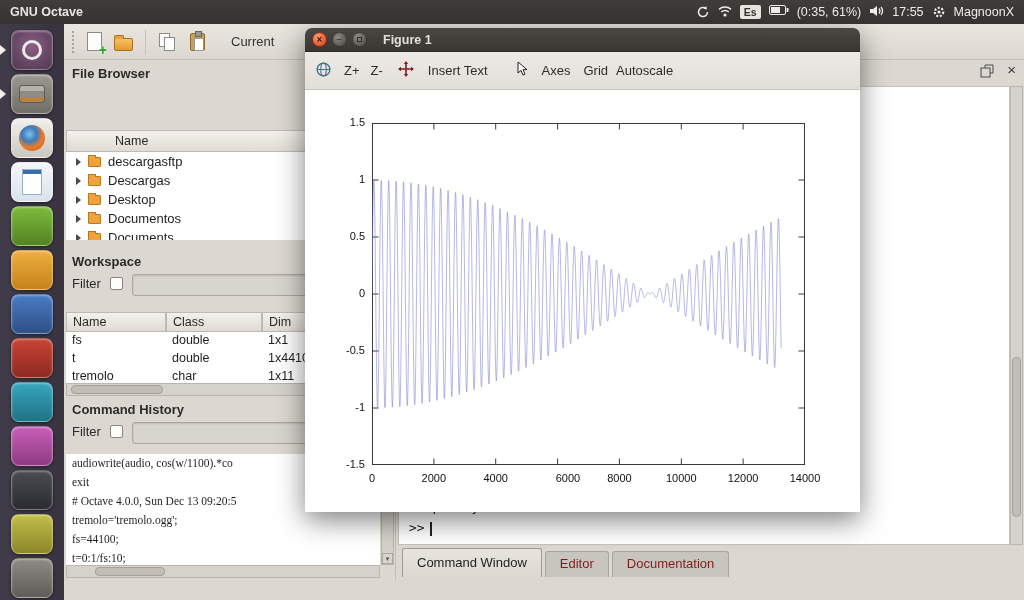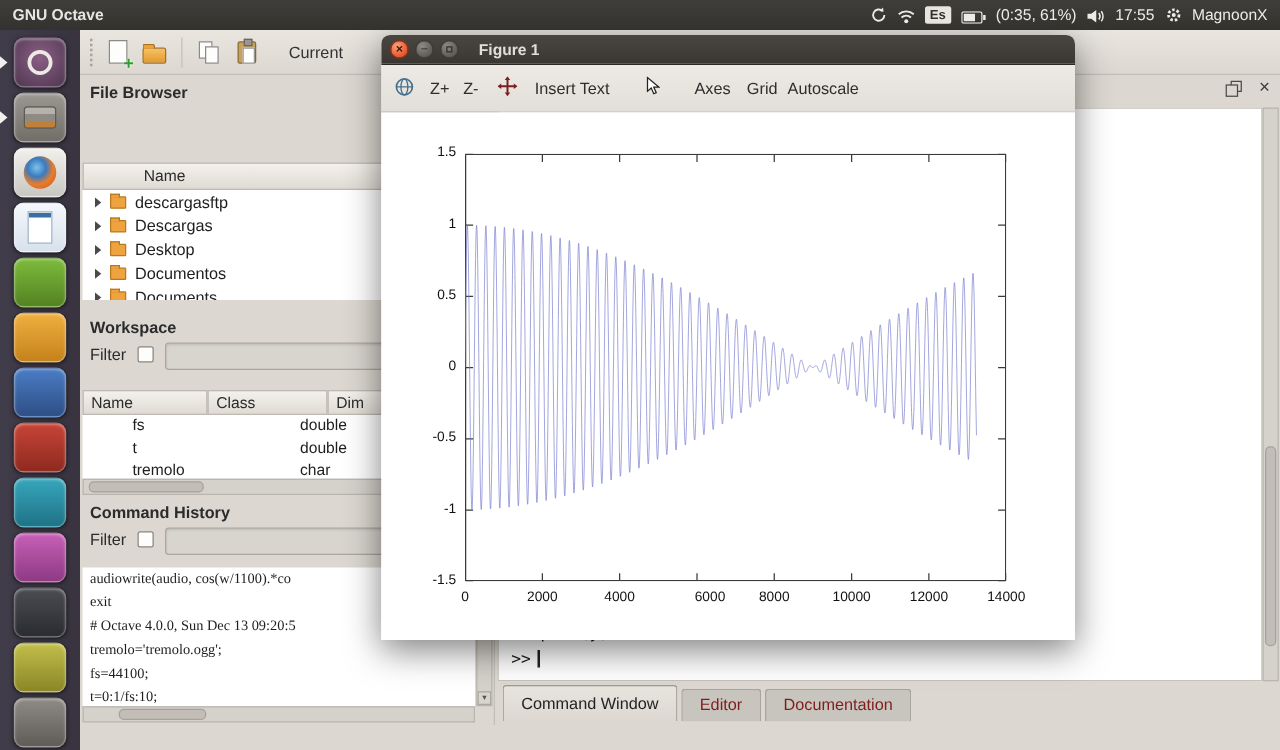--- a/index.html
+++ b/index.html
@@ -4,21 +4,21 @@
 <style>
   * { margin:0; padding:0; box-sizing:border-box; }
   html,body { width:1024px; height:600px; overflow:hidden; }
   body { position:relative; font-family:"Liberation Sans", sans-serif; background:#DCD8D1; }
 
   
   #topbar { position:absolute; left:0; top:0; width:1024px; height:24px; z-index:90;
     background:linear-gradient(#403E3A,#34322E); display:flex; align-items:center;
     justify-content:space-between; padding:0 10px; color:#EDEBE8; }
   #tb-title { font-size:12.5px; font-weight:bold; color:#E8E6E3; }
-  #tray { display:flex; align-items:flex-end; gap:8px; font-size:12.5px; }
+  #tray { display:flex; align-items:flex-start; gap:8px; font-size:12.5px; }
   .tray-item { display:flex; align-items:center; }
   .kbd-box { background:#E8E5E0; color:#33312E; font-size:10.5px; font-weight:bold;
     padding:1px 4px; border-radius:2px; line-height:12px; }
 
   
   #launcher { position:absolute; left:0; top:24px; width:64px; height:576px; z-index:90;
     background:linear-gradient(90deg,#413C4A,#38333F); padding-top:2px; }
   .ltile { position:relative; width:42px; height:40px; margin:4px auto 0 auto; border-radius:8px;
     border:1px solid rgba(255,255,255,.28);
     box-shadow: inset 0 1px 2px rgba(255,255,255,.35), 0 1px 3px rgba(0,0,0,.5); }
@@ -85,21 +85,21 @@
   #fb-list { position:absolute; left:2px; top:92px; width:316px; height:88px; background:#fff; overflow:hidden; }
   .fb-row { height:19px; display:flex; align-items:center; gap:7px; padding-left:10px; font-size:13px; color:#1E1E1E; }
   .tri { width:0; height:0; border-left:5px solid #4A4A4A; border-top:4px solid transparent; border-bottom:4px solid transparent; }
   .folder { position:relative; width:13px; height:10px; background:#EFA33E; border:1px solid #B97A1F; border-radius:1px; }
   .folder::before { content:""; position:absolute; top:-3px; left:-1px; width:6px; height:2px;
     background:#EFA33E; border:1px solid #B97A1F; border-bottom:none; }
   #ws-header { position:absolute; left:2px; top:252px; width:316px; height:20px; display:flex; }
   #ws-header .hc { border-right:1px solid #BEBAB3; padding:2px 0 0 6px; overflow:hidden; white-space:nowrap; }
   #ws-body { position:absolute; left:2px; top:272px; width:316px; height:51px; background:#fff; overflow:hidden; }
   .ws-row { height:18px; display:flex; font-size:12.5px; color:#1E1E1E; }
-  .ws-row span { padding:1px 0 0 6px; overflow:hidden; white-space:nowrap;margin-left:34px; }
+  .ws-row span { padding:1px 0 0 6px; overflow:hidden; white-space:nowrap; }
   .wc1 { width:100px; } .wc2 { width:96px; } .wc3 { flex:1; }
   .hscroll { position:absolute; height:13px; background:#D5D1CB; border:1px solid #B9B5AF; }
   .hscroll .handle { position:absolute; top:1px; height:9px; background:#C2BEB7; border:1px solid #A5A19B; border-radius:4px; }
   #ch-list { position:absolute; left:2px; top:394px; width:314px; height:111px; background:#fff; overflow:hidden; }
   .ch-row { height:19px; line-height:19px; padding-left:6px; font-family:Liberation Serif, serif;
     font-size:11.5px; color:#1E1E1E; white-space:nowrap; overflow:hidden; }
   .vscroll { position:absolute; background:#D5D1CB; border:1px solid #B9B5AF; }
   .vscroll .vhandle { position:absolute; left:1px; width:9px; background:#C2BEB7; border:1px solid #A5A19B; border-radius:4px; }
   .sb-btn { position:absolute; left:0; width:11px; height:11px; background:#D8D4CE; border:1px solid #ABA79F;
     font-size:6px; color:#555; text-align:center; line-height:10px; }
@@ -361,21 +361,21 @@
           <path d="M8 2v12M2 8h12" stroke="#7A2020" stroke-width="1.6"></path>
           <path d="M8 0l2.2 3H5.8zM8 16l2.2-3H5.8zM0 8l3-2.2v4.4zM16 8l-3-2.2v4.4z" fill="#7A2020"></path>
         </svg>
     </span>
     <span class="ftbtn" style="margin-left:14px;">Insert Text</span>
     <span style="margin-left:28px;">
       <svg width="12" height="16" viewBox="0 0 12 16">
           <path d="M2 1v11l3-2.6 2 4.6 2-.9-2-4.5h4z" fill="#FFFFFF" stroke="#222" stroke-width="1"></path>
         </svg>
     </span>
-    <span class="ftbtn" style="margin-left:28px;">Axes</span>
+    <span class="ftbtn" style="margin-left:14px;">Axes</span>
     <span class="ftbtn" style="margin-left:13px;">Grid</span>
     <span class="ftbtn" style="margin-left:8px;text-align:center;">Autoscale</span>
   </div>
   <div id="fig-plot">
     <div id="axes-box">
       <svg id="plot-svg" width="433" height="342" viewBox="0 0 433 342">
         <rect x="0.5" y="0.5" width="432" height="341" fill="none" stroke="#3A3A3A" stroke-width="1"></rect>
         <path id="tickmarks" stroke="#3A3A3A" stroke-width="1" fill="none" d="M0.0 341.5V335.5M0.0 0.5V6.5M61.9 341.5V335.5M61.9 0.5V6.5M123.7 341.5V335.5M123.7 0.5V6.5M185.6 341.5V335.5M185.6 0.5V6.5M247.4 341.5V335.5M247.4 0.5V6.5M309.3 341.5V335.5M309.3 0.5V6.5M371.1 341.5V335.5M371.1 0.5V6.5M433.0 341.5V335.5M433.0 0.5V6.5M0.5 0.0H6.5M432.5 0.0H426.5M0.5 57.0H6.5M432.5 57.0H426.5M0.5 114.0H6.5M432.5 114.0H426.5M0.5 171.0H6.5M432.5 171.0H426.5M0.5 228.0H6.5M432.5 228.0H426.5M0.5 285.0H6.5M432.5 285.0H426.5M0.5 342.0H6.5M432.5 342.0H426.5"></path>
         <polyline id="waveform" fill="none" stroke-width="0.7" opacity="0.8" points="0.00,171.00 0.13,158.68 0.26,146.51 0.38,134.63 0.51,123.17 0.64,112.27 0.77,102.06 0.90,92.66 1.02,84.17 1.15,76.70 1.28,70.33 1.41,65.14 1.53,61.19 1.66,58.53 1.79,57.18 1.92,57.17 2.05,58.48 2.17,61.12 2.30,65.04 2.43,70.19 2.56,76.53 2.69,83.98 2.81,92.44 2.94,101.83 3.07,112.02 3.20,122.90 3.32,134.34 3.45,146.22 3.58,158.38 3.71,170.69 3.84,183.01 3.96,195.18 4.09,207.07 4.22,218.54 4.35,229.45 4.48,239.67 4.60,249.09 4.73,257.60 4.86,265.09 4.99,271.49 5.11,276.70 5.24,280.68 5.37,283.37 5.50,284.75 5.63,284.80 5.75,283.52 5.88,280.91 6.01,277.03 6.14,271.90 6.27,265.59 6.39,258.17 6.52,249.74 6.65,240.38 6.78,230.21 6.90,219.35 7.03,207.92 7.16,196.07 7.29,183.92 7.42,171.62 7.54,159.31 7.67,147.14 7.80,135.25 7.93,123.78 8.06,112.86 8.18,102.63 8.31,93.19 8.44,84.67 8.57,77.15 8.70,70.74 8.82,65.50 8.95,61.50 9.08,58.77 9.21,57.36 9.33,57.29 9.46,58.54 9.59,61.11 9.72,64.96 9.85,70.06 9.97,76.33 10.10,83.72 10.23,92.12 10.36,101.45 10.49,111.59 10.61,122.42 10.74,133.82 10.87,145.66 11.00,157.79 11.12,170.08 11.25,182.37 11.38,194.53 11.51,206.42 11.64,217.89 11.76,228.81 11.89,239.05 12.02,248.49 12.15,257.03 12.28,264.56 12.40,270.99 12.53,276.25 12.66,280.28 12.79,283.03 12.91,284.47 13.04,284.58 13.17,283.36 13.30,280.82 13.43,277.01 13.55,271.95 13.68,265.71 13.81,258.36 13.94,249.99 14.07,240.70 14.19,230.59 14.32,219.78 14.45,208.41 14.58,196.60 14.71,184.49 14.83,172.23 14.96,159.95 15.09,147.80 15.22,135.93 15.34,124.47 15.47,113.55 15.60,103.31 15.73,93.86 15.86,85.32 15.98,77.77 16.11,71.33 16.24,66.05 16.37,61.99 16.50,59.22 16.62,57.75 16.75,57.61 16.88,58.79 17.01,61.29 17.13,65.08 17.26,70.10 17.39,76.30 17.52,83.61 17.65,91.94 17.77,101.19 17.90,111.26 18.03,122.03 18.16,133.37 18.29,145.15 18.41,157.23 18.54,169.47 18.67,181.72 18.80,193.85 18.92,205.71 19.05,217.16 19.18,228.07 19.31,238.31 19.44,247.75 19.56,256.30 19.69,263.85 19.82,270.31 19.95,275.61 20.08,279.69 20.20,282.49 20.33,283.98 20.46,284.15 20.59,283.00 20.71,280.54 20.84,276.80 20.97,271.81 21.10,265.65 21.23,258.39 21.35,250.10 21.48,240.88 21.61,230.85 21.74,220.13 21.87,208.83 21.99,197.08 22.12,185.04 22.25,172.83 22.38,160.61 22.51,148.50 22.63,136.67 22.76,125.23 22.89,114.34 23.02,104.11 23.14,94.66 23.27,86.11 23.40,78.56 23.53,72.09 23.66,66.77 23.78,62.68 23.91,59.86 24.04,58.34 24.17,58.13 24.30,59.25 24.42,61.68 24.55,65.38 24.68,70.32 24.81,76.44 24.93,83.66 25.06,91.90 25.19,101.07 25.32,111.05 25.45,121.74 25.57,132.99 25.70,144.69 25.83,156.70 25.96,168.87 26.09,181.06 26.21,193.13 26.34,204.94 26.47,216.35 26.60,227.23 26.72,237.45 26.85,246.89 26.98,255.43 27.11,262.99 27.24,269.47 27.36,274.79 27.49,278.90 27.62,281.75 27.75,283.29 27.88,283.53 28.00,282.44 28.13,280.06 28.26,276.39 28.39,271.50 28.52,265.43 28.64,258.25 28.77,250.06 28.90,240.94 29.03,231.01 29.15,220.38 29.28,209.17 29.41,197.52 29.54,185.56 29.67,173.43 29.79,161.27 29.92,149.24 30.05,137.46 30.18,126.08 30.31,115.22 30.43,105.02 30.56,95.60 30.69,87.06 30.82,79.50 30.94,73.02 31.07,67.69 31.20,63.56 31.33,60.70 31.46,59.12 31.58,58.86 31.71,59.91 31.84,62.26 31.97,65.88 32.10,70.73 32.22,76.75 32.35,83.87 32.48,92.01 32.61,101.08 32.73,110.95 32.86,121.53 32.99,132.69 33.12,144.29 33.25,156.20 33.37,168.28 33.50,180.39 33.63,192.38 33.76,204.12 33.89,215.47 34.01,226.30 34.14,236.48 34.27,245.89 34.40,254.41 34.52,261.96 34.65,268.45 34.78,273.79 34.91,277.93 35.04,280.81 35.16,282.41 35.29,282.70 35.42,281.69 35.55,279.38 35.68,275.80 35.80,271.00 35.93,265.03 36.06,257.96 36.19,249.88 36.32,240.87 36.44,231.05 36.57,220.53 36.70,209.43 36.83,197.89 36.95,186.04 37.08,174.01 37.21,161.95 37.34,150.00 37.47,138.30 37.59,126.99 37.72,116.20 37.85,106.05 37.98,96.66 38.11,88.15 38.23,80.61 38.36,74.13 38.49,68.78 38.62,64.63 38.74,61.73 38.87,60.11 39.00,59.79 39.13,60.77 39.26,63.03 39.38,66.56 39.51,71.32 39.64,77.23 39.77,84.24 39.90,92.27 40.02,101.21 40.15,110.97 40.28,121.43 40.41,132.46 40.53,143.94 40.66,155.74 40.79,167.70 40.92,179.71 41.05,191.60 41.17,203.26 41.30,214.53 41.43,225.28 41.56,235.40 41.69,244.76 41.81,253.26 41.94,260.78 42.07,267.26 42.20,272.61 42.33,276.76 42.45,279.68 42.58,281.32 42.71,281.68 42.84,280.73 42.96,278.51 43.09,275.02 43.22,270.32 43.35,264.46 43.48,257.51 43.60,249.55 43.73,240.67 43.86,230.98 43.99,220.59 44.12,209.62 44.24,198.21 44.37,186.48 44.50,174.58 44.63,162.63 44.75,150.80 44.88,139.20 45.01,127.97 45.14,117.26 45.27,107.18 45.39,97.85 45.52,89.38 45.65,81.86 45.78,75.40 45.91,70.05 46.03,65.89 46.16,62.96 46.29,61.29 46.42,60.91 46.54,61.82 46.67,64.00 46.80,67.44 46.93,72.09 47.06,77.89 47.18,84.78 47.31,92.68 47.44,101.48 47.57,111.10 47.70,121.42 47.82,132.31 47.95,143.65 48.08,155.31 48.21,167.15 48.33,179.02 48.46,190.80 48.59,202.34 48.72,213.51 48.85,224.18 48.97,234.22 49.10,243.51 49.23,251.96 49.36,259.45 49.49,265.91 49.61,271.25 49.74,275.42 49.87,278.36 50.00,280.04 50.13,280.45 50.25,279.58 50.38,277.44 50.51,274.05 50.64,269.46 50.76,263.72 50.89,256.89 51.02,249.07 51.15,240.33 51.28,230.78 51.40,220.54 51.53,209.73 51.66,198.47 51.79,186.89 51.92,175.12 52.04,163.32 52.17,151.61 52.30,140.13 52.43,129.02 52.55,118.41 52.68,108.41 52.81,99.15 52.94,90.74 53.07,83.27 53.19,76.83 53.32,71.50 53.45,67.33 53.58,64.37 53.71,62.67 53.83,62.23 53.96,63.07 54.09,65.17 54.22,68.51 54.34,73.04 54.47,78.72 54.60,85.48 54.73,93.23 54.86,101.89 54.98,111.36 55.11,121.51 55.24,132.25 55.37,143.43 55.50,154.93 55.62,166.61 55.75,178.34 55.88,189.97 56.01,201.38 56.14,212.43 56.26,222.99 56.39,232.93 56.52,242.15 56.65,250.53 56.77,257.97 56.90,264.39 57.03,269.72 57.16,273.89 57.29,276.85 57.41,278.57 57.54,279.03 57.67,278.23 57.80,276.18 57.93,272.89 58.05,268.41 58.18,262.80 58.31,256.12 58.44,248.44 58.56,239.86 58.69,230.47 58.82,220.40 58.95,209.75 59.08,198.66 59.20,187.25 59.33,175.65 59.46,164.00 59.59,152.45 59.72,141.11 59.84,130.13 59.97,119.64 60.10,109.75 60.23,100.58 60.35,92.24 60.48,84.83 60.61,78.43 60.74,73.11 60.87,68.94 60.99,65.98 61.12,64.24 61.25,63.75 61.38,64.51 61.51,66.53 61.63,69.76 61.76,74.17 61.89,79.72 62.02,86.33 62.14,93.93 62.27,102.43 62.40,111.73 62.53,121.71 62.66,132.27 62.78,143.27 62.91,154.59 63.04,166.10 63.17,177.66 63.30,189.13 63.42,200.39 63.55,211.29 63.68,221.72 63.81,231.55 63.94,240.67 64.06,248.96 64.19,256.34 64.32,262.72 64.45,268.02 64.57,272.18 64.70,275.15 64.83,276.91 64.96,277.42 65.09,276.69 65.21,274.73 65.34,271.55 65.47,267.19 65.60,261.71 65.73,255.18 65.85,247.66 65.98,239.25 66.11,230.04 66.24,220.15 66.36,209.69 66.49,198.79 66.62,187.56 66.75,176.15 66.88,164.68 67.00,153.30 67.13,142.12 67.26,131.30 67.39,120.94 67.52,111.17 67.64,102.11 67.77,93.87 67.90,86.52 68.03,80.18 68.15,74.89 68.28,70.74 68.41,67.76 68.54,65.99 68.67,65.45 68.79,66.15 68.92,68.07 69.05,71.20 69.18,75.49 69.31,80.90 69.43,87.35 69.56,94.79 69.69,103.11 69.82,112.22 69.95,122.01 70.07,132.37 70.20,143.17 70.33,154.30 70.46,165.61 70.58,176.98 70.71,188.27 70.84,199.36 70.97,210.10 71.10,220.38 71.22,230.08 71.35,239.08 71.48,247.27 71.61,254.57 71.74,260.89 71.86,266.15 71.99,270.30 72.12,273.28 72.25,275.06 72.37,275.62 72.50,274.96 72.63,273.08 72.76,270.01 72.89,265.79 73.01,260.45 73.14,254.08 73.27,246.73 73.40,238.50 73.53,229.49 73.65,219.80 73.78,209.55 73.91,198.85 74.04,187.83 74.16,176.62 74.29,165.35 74.42,154.16 74.55,143.17 74.68,132.52 74.80,122.32 74.93,112.69 75.06,103.76 75.19,95.62 75.32,88.36 75.44,82.08 75.57,76.84 75.70,72.71 75.83,69.73 75.95,67.93 76.08,67.35 76.21,67.97 76.34,69.81 76.47,72.82 76.59,76.98 76.72,82.24 76.85,88.53 76.98,95.79 77.11,103.92 77.23,112.83 77.36,122.41 77.49,132.56 77.62,143.15 77.75,154.06 77.87,165.15 78.00,176.31 78.13,187.40 78.26,198.29 78.38,208.86 78.51,218.97 78.64,228.51 78.77,237.38 78.90,245.46 79.02,252.67 79.15,258.91 79.28,264.13 79.41,268.25 79.54,271.22 79.66,273.03 79.79,273.64 79.92,273.04 80.05,271.26 80.17,268.30 80.30,264.21 80.43,259.02 80.56,252.81 80.69,245.65 80.81,237.62 80.94,228.82 81.07,219.35 81.20,209.31 81.33,198.84 81.45,188.05 81.58,177.06 81.71,166.02 81.84,155.03 81.96,144.25 82.09,133.78 82.22,123.76 82.35,114.30 82.48,105.51 82.60,97.49 82.73,90.33 82.86,84.13 82.99,78.94 83.12,74.84 83.24,71.87 83.37,70.06 83.50,69.43 83.63,69.98 83.76,71.72 83.88,74.63 84.01,78.65 84.14,83.76 84.27,89.88 84.39,96.94 84.52,104.87 84.65,113.56 84.78,122.92 84.91,132.84 85.03,143.19 85.16,153.86 85.29,164.73 85.42,175.66 85.55,186.53 85.67,197.20 85.80,207.57 85.93,217.49 86.06,226.87 86.18,235.58 86.31,243.54 86.44,250.63 86.57,256.79 86.70,261.94 86.82,266.03 86.95,269.00 87.08,270.82 87.21,271.47 87.34,270.94 87.46,269.25 87.59,266.41 87.72,262.45 87.85,257.43 87.97,251.39 88.10,244.43 88.23,236.61 88.36,228.03 88.49,218.78 88.61,208.99 88.74,198.76 88.87,188.21 89.00,177.47 89.13,166.66 89.25,155.91 89.38,145.35 89.51,135.10 89.64,125.27 89.76,115.99 89.89,107.35 90.02,99.47 90.15,92.43 90.28,86.32 90.40,81.20 90.53,77.14 90.66,74.18 90.79,72.35 90.92,71.68 91.04,72.18 91.17,73.82 91.30,76.61 91.43,80.49 91.56,85.44 91.68,91.38 91.81,98.24 91.94,105.95 92.07,114.42 92.19,123.54 92.32,133.21 92.45,143.31 92.58,153.73 92.71,164.34 92.83,175.02 92.96,185.65 93.09,196.09 93.22,206.23 93.35,215.95 93.47,225.14 93.60,233.69 93.73,241.49 93.86,248.47 93.98,254.53 94.11,259.61 94.24,263.65 94.37,266.60 94.50,268.43 94.62,269.12 94.75,268.66 94.88,267.06 95.01,264.33 95.14,260.52 95.26,255.66 95.39,249.82 95.52,243.05 95.65,235.46 95.77,227.11 95.90,218.11 96.03,208.57 96.16,198.60 96.29,188.32 96.41,177.84 96.54,167.29 96.67,156.80 96.80,146.47 96.93,136.45 97.05,126.84 97.18,117.75 97.31,109.29 97.44,101.57 97.57,94.66 97.69,88.65 97.82,83.61 97.95,79.60 98.08,76.66 98.20,74.83 98.33,74.12 98.46,74.55 98.59,76.10 98.72,78.77 98.84,82.51 98.97,87.28 99.10,93.03 99.23,99.69 99.36,107.17 99.48,115.39 99.61,124.26 99.74,133.67 99.87,143.50 99.99,153.65 100.12,163.99 100.25,174.40 100.38,184.76 100.51,194.96 100.63,204.86 100.76,214.36 100.89,223.34 101.02,231.70 101.15,239.35 101.27,246.18 101.40,252.13 101.53,257.13 101.66,261.11 101.78,264.04 101.91,265.87 102.04,266.60 102.17,266.20 102.30,264.69 102.42,262.09 102.55,258.42 102.68,253.73 102.81,248.08 102.94,241.54 103.06,234.17 103.19,226.07 103.32,217.34 103.45,208.07 103.57,198.38 103.70,188.37 103.83,178.17 103.96,167.90 104.09,157.68 104.21,147.62 104.34,137.84 104.47,128.46 104.60,119.59 104.73,111.32 104.85,103.77 104.98,97.00 105.11,91.11 105.24,86.16 105.37,82.21 105.49,79.30 105.62,77.47 105.75,76.73 105.88,77.09 106.00,78.56 106.13,81.10 106.26,84.69 106.39,89.29 106.52,94.84 106.64,101.28 106.77,108.52 106.90,116.49 107.03,125.09 107.16,134.22 107.28,143.77 107.41,153.62 107.54,163.68 107.67,173.80 107.79,183.89 107.92,193.81 108.05,203.45 108.18,212.71 108.31,221.47 108.43,229.63 108.56,237.10 108.69,243.78 108.82,249.61 108.95,254.51 109.07,258.43 109.20,261.32 109.33,263.15 109.46,263.91 109.58,263.57 109.71,262.15 109.84,259.67 109.97,256.15 110.10,251.64 110.22,246.19 110.35,239.87 110.48,232.75 110.61,224.91 110.74,216.45 110.86,207.47 110.99,198.07 111.12,188.36 111.25,178.46 111.38,168.49 111.50,158.55 111.63,148.77 111.76,139.26 111.89,130.13 112.01,121.49 112.14,113.44 112.27,106.07 112.40,99.46 112.53,93.70 112.65,88.85 112.78,84.97 112.91,82.10 113.04,80.27 113.17,79.50 113.29,79.81 113.42,81.18 113.55,83.60 113.68,87.04 113.80,91.46 113.93,96.81 114.06,103.01 114.19,110.01 114.32,117.71 114.44,126.03 114.57,134.86 114.70,144.11 114.83,153.66 114.96,163.41 115.08,173.23 115.21,183.01 115.34,192.65 115.47,202.02 115.59,211.02 115.72,219.53 115.85,227.48 115.98,234.75 116.11,241.27 116.23,246.96 116.36,251.75 116.49,255.60 116.62,258.45 116.75,260.27 116.87,261.05 117.00,260.77 117.13,259.45 117.26,257.09 117.38,253.72 117.51,249.40 117.64,244.16 117.77,238.07 117.90,231.20 118.02,223.63 118.15,215.46 118.28,206.78 118.41,197.69 118.54,188.30 118.66,178.71 118.79,169.05 118.92,159.42 119.05,149.94 119.18,140.71 119.30,131.85 119.43,123.46 119.56,115.63 119.69,108.46 119.81,102.03 119.94,96.41 120.07,91.68 120.20,87.87 120.33,85.05 120.45,83.23 120.58,82.44 120.71,82.69 120.84,83.97 120.97,86.27 121.09,89.55 121.22,93.79 121.35,98.92 121.48,104.89 121.60,111.63 121.73,119.05 121.86,127.07 121.99,135.60 122.12,144.53 122.24,153.76 122.37,163.18 122.50,172.68 122.63,182.15 122.76,191.48 122.88,200.56 123.01,209.28 123.14,217.54 123.27,225.25 123.39,232.31 123.52,238.65 123.65,244.19 123.78,248.86 123.91,252.62 124.03,255.43 124.16,257.23 124.29,258.03 124.42,257.81 124.55,256.58 124.67,254.34 124.80,251.13 124.93,246.99 125.06,241.97 125.19,236.12 125.31,229.51 125.44,222.23 125.57,214.36 125.70,206.00 125.82,197.23 125.95,188.17 126.08,178.91 126.21,169.58 126.34,160.28 126.46,151.11 126.59,142.18 126.72,133.61 126.85,125.48 126.98,117.90 127.10,110.94 127.23,104.70 127.36,99.24 127.49,94.63 127.61,90.91 127.74,88.14 127.87,86.34 128.00,85.53 128.13,85.73 128.25,86.92 128.38,89.09 128.51,92.22 128.64,96.27 128.77,101.18 128.89,106.91 129.02,113.38 129.15,120.51 129.28,128.22 129.40,136.43 129.53,145.03 129.66,153.92 129.79,163.00 129.92,172.16 130.04,181.30 130.17,190.31 130.30,199.07 130.43,207.50 130.56,215.49 130.68,222.95 130.81,229.79 130.94,235.93 131.07,241.31 131.19,245.85 131.32,249.52 131.45,252.26 131.58,254.05 131.71,254.86 131.83,254.70 131.96,253.55 132.09,251.44 132.22,248.39 132.35,244.44 132.47,239.63 132.60,234.03 132.73,227.70 132.86,220.72 132.99,213.16 133.11,205.12 133.24,196.69 133.37,187.97 133.50,179.07 133.62,170.08 133.75,161.12 133.88,152.28 134.01,143.68 134.14,135.40 134.26,127.56 134.39,120.23 134.52,113.51 134.65,107.46 134.78,102.17 134.90,97.70 135.03,94.08 135.16,91.37 135.29,89.60 135.41,88.78 135.54,88.92 135.67,90.02 135.80,92.07 135.93,95.04 136.05,98.89 136.18,103.59 136.31,109.06 136.44,115.25 136.57,122.08 136.69,129.48 136.82,137.35 136.95,145.61 137.08,154.15 137.20,162.87 137.33,171.68 137.46,180.47 137.59,189.13 137.72,197.57 137.84,205.69 137.97,213.39 138.10,220.58 138.23,227.18 138.36,233.12 138.48,238.32 138.61,242.73 138.74,246.29 138.87,248.96 139.00,250.72 139.12,251.55 139.25,251.43 139.38,250.37 139.51,248.38 139.63,245.49 139.76,241.74 139.89,237.16 140.02,231.81 140.15,225.76 140.27,219.08 140.40,211.85 140.53,204.15 140.66,196.07 140.79,187.72 140.91,179.17 141.04,170.55 141.17,161.94 141.30,153.46 141.42,145.19 141.55,137.23 141.68,129.68 141.81,122.63 141.94,116.15 142.06,110.32 142.19,105.21 142.32,100.88 142.45,97.37 142.58,94.74 142.70,92.99 142.83,92.17 142.96,92.26 143.09,93.28 143.21,95.20 143.34,98.01 143.47,101.67 143.60,106.13 143.73,111.35 143.85,117.25 143.98,123.78 144.11,130.84 144.24,138.37 144.37,146.26 144.49,154.44 144.62,162.79 144.75,171.23 144.88,179.65 145.00,187.96 145.13,196.06 145.26,203.85 145.39,211.24 145.52,218.16 145.64,224.51 145.77,230.22 145.90,235.23 146.03,239.49 146.16,242.93 146.28,245.53 146.41,247.26 146.54,248.09 146.67,248.01 146.80,247.04 146.92,245.18 147.05,242.45 147.18,238.89 147.31,234.54 147.43,229.46 147.56,223.70 147.69,217.34 147.82,210.44 147.95,203.09 148.07,195.38 148.20,187.39 148.33,179.23 148.46,170.98 148.59,162.75 148.71,154.62 148.84,146.70 148.97,139.08 149.10,131.85 149.22,125.08 149.35,118.86 149.48,113.26 149.61,108.35 149.74,104.17 149.86,100.79 149.99,98.23 150.12,96.52 150.25,95.69 150.38,95.75 150.50,96.68 150.63,98.48 150.76,101.13 150.89,104.58 151.01,108.81 151.14,113.76 151.27,119.38 151.40,125.58 151.53,132.31 151.65,139.48 151.78,147.00 151.91,154.79 152.04,162.76 152.17,170.82 152.29,178.86 152.42,186.79 152.55,194.53 152.68,201.98 152.81,209.06 152.93,215.68 153.06,221.76 153.19,227.24 153.32,232.05 153.44,236.14 153.57,239.47 153.70,241.98 153.83,243.66 153.96,244.49 154.08,244.46 154.21,243.57 154.34,241.83 154.47,239.27 154.60,235.91 154.72,231.80 154.85,226.98 154.98,221.52 155.11,215.47 155.23,208.92 155.36,201.94 155.49,194.60 155.62,187.00 155.75,179.23 155.87,171.37 156.00,163.53 156.13,155.78 156.26,148.23 156.39,140.96 156.51,134.05 156.64,127.58 156.77,121.64 156.90,116.28 157.02,111.57 157.15,107.56 157.28,104.31 157.41,101.84 157.54,100.18 157.66,99.35 157.79,99.37 157.92,100.22 158.05,101.90 158.18,104.38 158.30,107.64 158.43,111.63 158.56,116.31 158.69,121.62 158.81,127.50 158.94,133.88 159.07,140.68 159.20,147.82 159.33,155.22 159.45,162.79 159.58,170.44 159.71,178.09 159.84,185.64 159.97,193.00 160.09,200.10 160.22,206.84 160.35,213.15 160.48,218.95 160.61,224.19 160.73,228.79 160.86,232.70 160.99,235.89 161.12,238.32 161.24,239.95 161.37,240.77 161.50,240.77 161.63,239.96 161.76,238.35 161.88,235.95 162.01,232.79 162.14,228.92 162.27,224.37 162.40,219.21 162.52,213.50 162.65,207.30 162.78,200.69 162.91,193.74 163.03,186.54 163.16,179.18 163.29,171.73 163.42,164.28 163.55,156.93 163.67,149.76 163.80,142.85 163.93,136.28 164.06,130.13 164.19,124.47 164.31,119.37 164.44,114.88 164.57,111.05 164.70,107.93 164.82,105.56 164.95,103.96 165.08,103.14 165.21,103.12 165.34,103.89 165.46,105.44 165.59,107.76 165.72,110.82 165.85,114.57 165.98,118.98 166.10,123.98 166.23,129.52 166.36,135.54 166.49,141.97 166.62,148.71 166.74,155.71 166.87,162.87 167.00,170.11 167.13,177.35 167.25,184.50 167.38,191.48 167.51,198.20 167.64,204.59 167.77,210.58 167.89,216.09 168.02,221.06 168.15,225.44 168.28,229.17 168.41,232.22 168.53,234.54 168.66,236.11 168.79,236.92 168.92,236.96 169.04,236.23 169.17,234.73 169.30,232.49 169.43,229.54 169.56,225.91 169.68,221.65 169.81,216.80 169.94,211.42 170.07,205.59 170.20,199.36 170.32,192.81 170.45,186.02 170.58,179.07 170.71,172.04 170.83,165.01 170.96,158.07 171.09,151.29 171.22,144.75 171.35,138.54 171.47,132.72 171.60,127.36 171.73,122.52 171.86,118.26 171.99,114.62 172.11,111.66 172.24,109.39 172.37,107.84 172.50,107.04 172.62,106.99 172.75,107.69 172.88,109.12 173.01,111.28 173.14,114.13 173.26,117.64 173.39,121.76 173.52,126.45 173.65,131.66 173.78,137.31 173.90,143.34 174.03,149.69 174.16,156.27 174.29,163.01 174.42,169.82 174.54,176.64 174.67,183.37 174.80,189.95 174.93,196.29 175.05,202.32 175.18,207.97 175.31,213.18 175.44,217.88 175.57,222.02 175.69,225.56 175.82,228.45 175.95,230.66 176.08,232.17 176.21,232.97 176.33,233.03 176.46,232.37 176.59,230.99 176.72,228.92 176.84,226.17 176.97,222.79 177.10,218.80 177.23,214.27 177.36,209.24 177.48,203.77 177.61,197.93 177.74,191.80 177.87,185.43 178.00,178.90 178.12,172.30 178.25,165.70 178.38,159.18 178.51,152.81 178.63,146.67 178.76,140.82 178.89,135.34 179.02,130.30 179.15,125.73 179.27,121.71 179.40,118.28 179.53,115.47 179.66,113.31 179.79,111.84 179.91,111.05 180.04,110.98 180.17,111.60 180.30,112.92 180.43,114.91 180.55,117.56 180.68,120.82 180.81,124.66 180.94,129.04 181.06,133.89 181.19,139.17 181.32,144.81 181.45,150.74 181.58,156.89 181.70,163.20 181.83,169.58 181.96,175.96 182.09,182.27 182.22,188.43 182.34,194.37 182.47,200.03 182.60,205.33 182.73,210.22 182.85,214.64 182.98,218.54 183.11,221.87 183.24,224.60 183.37,226.69 183.49,228.13 183.62,228.90 183.75,228.99 183.88,228.40 184.01,227.14 184.13,225.23 184.26,222.68 184.39,219.54 184.52,215.84 184.64,211.63 184.77,206.95 184.90,201.86 185.03,196.42 185.16,190.70 185.28,184.77 185.41,178.68 185.54,172.53 185.67,166.36 185.80,160.27 185.92,154.32 186.05,148.58 186.18,143.12 186.31,138.00 186.43,133.27 186.56,129.00 186.69,125.23 186.82,122.00 186.95,119.36 187.07,117.33 187.20,115.93 187.33,115.17 187.46,115.07 187.59,115.63 187.71,116.83 187.84,118.66 187.97,121.10 188.10,124.12 188.23,127.67 188.35,131.73 188.48,136.23 188.61,141.13 188.74,146.36 188.86,151.87 188.99,157.59 189.12,163.45 189.25,169.38 189.38,175.32 189.50,181.19 189.63,186.92 189.76,192.46 189.89,197.73 190.02,202.67 190.14,207.23 190.27,211.35 190.40,214.99 190.53,218.11 190.65,220.67 190.78,222.64 190.91,224.00 191.04,224.73 191.17,224.84 191.29,224.32 191.42,223.17 191.55,221.42 191.68,219.09 191.81,216.19 191.93,212.78 192.06,208.89 192.19,204.56 192.32,199.86 192.44,194.83 192.57,189.53 192.70,184.04 192.83,178.40 192.96,172.70 193.08,166.99 193.21,161.34 193.34,155.82 193.47,150.50 193.60,145.43 193.72,140.67 193.85,136.28 193.98,132.31 194.11,128.80 194.24,125.80 194.36,123.33 194.49,121.42 194.62,120.10 194.75,119.38 194.87,119.27 195.00,119.76 195.13,120.85 195.26,122.52 195.39,124.75 195.51,127.52 195.64,130.79 195.77,134.52 195.90,138.67 196.03,143.18 196.15,148.00 196.28,153.08 196.41,158.35 196.54,163.76 196.66,169.23 196.79,174.71 196.92,180.13 197.05,185.43 197.18,190.55 197.30,195.42 197.43,199.99 197.56,204.20 197.69,208.02 197.82,211.40 197.94,214.29 198.07,216.66 198.20,218.50 198.33,219.77 198.45,220.48 198.58,220.60 198.71,220.14 198.84,219.10 198.97,217.51 199.09,215.38 199.22,212.74 199.35,209.61 199.48,206.05 199.61,202.08 199.73,197.77 199.86,193.15 199.99,188.29 200.12,183.24 200.24,178.07 200.37,172.82 200.50,167.58 200.63,162.38 200.76,157.31 200.88,152.41 201.01,147.74 201.14,143.36 201.27,139.32 201.40,135.66 201.52,132.42 201.65,129.64 201.78,127.36 201.91,125.60 202.04,124.37 202.16,123.69 202.29,123.56 202.42,123.99 202.55,124.97 202.67,126.48 202.80,128.51 202.93,131.03 203.06,134.01 203.19,137.41 203.31,141.19 203.44,145.31 203.57,149.72 203.70,154.36 203.83,159.18 203.95,164.12 204.08,169.13 204.21,174.15 204.34,179.11 204.46,183.96 204.59,188.64 204.72,193.10 204.85,197.29 204.98,201.16 205.10,204.66 205.23,207.75 205.36,210.41 205.49,212.60 205.62,214.29 205.74,215.48 205.87,216.13 206.00,216.26 206.13,215.86 206.25,214.94 206.38,213.50 206.51,211.58 206.64,209.18 206.77,206.35 206.89,203.11 207.02,199.51 207.15,195.59 207.28,191.39 207.41,186.97 207.53,182.38 207.66,177.67 207.79,172.90 207.92,168.12 208.04,163.39 208.17,158.77 208.30,154.31 208.43,150.06 208.56,146.06 208.68,142.38 208.81,139.03 208.94,136.08 209.07,133.54 209.20,131.45 209.32,129.83 209.45,128.70 209.58,128.07 209.71,127.94 209.84,128.31 209.96,129.18 210.09,130.54 210.22,132.36 210.35,134.63 210.47,137.32 210.60,140.39 210.73,143.81 210.86,147.53 210.99,151.52 211.11,155.72 211.24,160.08 211.37,164.55 211.50,169.08 211.63,173.62 211.75,178.11 211.88,182.51 212.01,186.75 212.14,190.79 212.26,194.58 212.39,198.09 212.52,201.27 212.65,204.08 212.78,206.49 212.90,208.48 213.03,210.02 213.16,211.11 213.29,211.72 213.42,211.85 213.54,211.50 213.67,210.68 213.80,209.40 213.93,207.68 214.05,205.53 214.18,202.99 214.31,200.09 214.44,196.85 214.57,193.33 214.69,189.55 214.82,185.58 214.95,181.45 215.08,177.21 215.21,172.92 215.33,168.62 215.46,164.37 215.59,160.21 215.72,156.19 215.85,152.37 215.97,148.77 216.10,145.45 216.23,142.44 216.36,139.77 216.48,137.49 216.61,135.60 216.74,134.13 216.87,133.10 217.00,132.52 217.12,132.39 217.25,132.71 217.38,133.48 217.51,134.68 217.64,136.30 217.76,138.32 217.89,140.72 218.02,143.46 218.15,146.51 218.27,149.83 218.40,153.39 218.53,157.14 218.66,161.04 218.79,165.04 218.91,169.09 219.04,173.14 219.17,177.15 219.30,181.08 219.43,184.87 219.55,188.48 219.68,191.88 219.81,195.01 219.94,197.85 220.06,200.37 220.19,202.53 220.32,204.31 220.45,205.70 220.58,206.68 220.70,207.23 220.83,207.36 220.96,207.06 221.09,206.35 221.22,205.22 221.34,203.70 221.47,201.80 221.60,199.55 221.73,196.97 221.85,194.11 221.98,190.98 222.11,187.64 222.24,184.12 222.37,180.46 222.49,176.70 222.62,172.89 222.75,169.08 222.88,165.31 223.01,161.62 223.13,158.06 223.26,154.67 223.39,151.48 223.52,148.53 223.65,145.86 223.77,143.49 223.90,141.46 224.03,139.78 224.16,138.48 224.28,137.56 224.41,137.03 224.54,136.91 224.67,137.18 224.80,137.85 224.92,138.90 225.05,140.33 225.18,142.10 225.31,144.20 225.44,146.61 225.56,149.29 225.69,152.21 225.82,155.34 225.95,158.64 226.07,162.06 226.20,165.58 226.33,169.14 226.46,172.70 226.59,176.23 226.71,179.68 226.84,183.01 226.97,186.19 227.10,189.17 227.23,191.93 227.35,194.43 227.48,196.64 227.61,198.54 227.74,200.11 227.86,201.33 227.99,202.19 228.12,202.69 228.25,202.81 228.38,202.56 228.50,201.94 228.63,200.96 228.76,199.63 228.89,197.98 229.02,196.02 229.14,193.78 229.27,191.29 229.40,188.57 229.53,185.65 229.66,182.59 229.78,179.40 229.91,176.13 230.04,172.81 230.17,169.50 230.29,166.21 230.42,163.01 230.55,159.91 230.68,156.95 230.81,154.18 230.93,151.61 231.06,149.29 231.19,147.23 231.32,145.47 231.45,144.00 231.57,142.87 231.70,142.06 231.83,141.60 231.96,141.49 232.08,141.72 232.21,142.29 232.34,143.20 232.47,144.42 232.60,145.95 232.72,147.77 232.85,149.84 232.98,152.15 233.11,154.67 233.24,157.36 233.36,160.20 233.49,163.15 233.62,166.18 233.75,169.24 233.87,172.31 234.00,175.35 234.13,178.32 234.26,181.18 234.39,183.91 234.51,186.48 234.64,188.84 234.77,190.99 234.90,192.89 235.03,194.52 235.15,195.87 235.28,196.92 235.41,197.67 235.54,198.09 235.66,198.20 235.79,197.99 235.92,197.46 236.05,196.63 236.18,195.50 236.30,194.09 236.43,192.43 236.56,190.52 236.69,188.39 236.82,186.08 236.94,183.60 237.07,180.99 237.20,178.28 237.33,175.50 237.46,172.68 237.58,169.86 237.71,167.08 237.84,164.35 237.97,161.72 238.09,159.22 238.22,156.87 238.35,154.70 238.48,152.73 238.61,150.99 238.73,149.49 238.86,148.25 238.99,147.29 239.12,146.61 239.25,146.22 239.37,146.12 239.50,146.32 239.63,146.80 239.76,147.56 239.88,148.59 240.01,149.88 240.14,151.40 240.27,153.14 240.40,155.08 240.52,157.19 240.65,159.45 240.78,161.83 240.91,164.31 241.04,166.84 241.16,169.40 241.29,171.97 241.42,174.51 241.55,176.99 241.67,179.38 241.80,181.66 241.93,183.79 242.06,185.77 242.19,187.55 242.31,189.14 242.44,190.49 242.57,191.62 242.70,192.49 242.83,193.10 242.95,193.45 243.08,193.54 243.21,193.36 243.34,192.93 243.47,192.24 243.59,191.30 243.72,190.14 243.85,188.76 243.98,187.18 244.10,185.43 244.23,183.52 244.36,181.48 244.49,179.33 244.62,177.10 244.74,174.81 244.87,172.50 245.00,170.18 245.13,167.90 245.26,165.66 245.38,163.51 245.51,161.46 245.64,159.54 245.77,157.77 245.89,156.16 246.02,154.74 246.15,153.52 246.28,152.52 246.41,151.74 246.53,151.19 246.66,150.88 246.79,150.80 246.92,150.96 247.05,151.36 247.17,151.98 247.30,152.82 247.43,153.86 247.56,155.10 247.68,156.51 247.81,158.08 247.94,159.78 248.07,161.61 248.20,163.53 248.32,165.52 248.45,167.56 248.58,169.62 248.71,171.68 248.84,173.71 248.96,175.69 249.09,177.61 249.22,179.43 249.35,181.13 249.47,182.70 249.60,184.12 249.73,185.38 249.86,186.46 249.99,187.34 250.11,188.03 250.24,188.51 250.37,188.78 250.50,188.84 250.63,188.70 250.75,188.35 250.88,187.79 251.01,187.05 251.14,186.13 251.27,185.03 251.39,183.79 251.52,182.40 251.65,180.90 251.78,179.29 251.90,177.60 252.03,175.85 252.16,174.07 252.29,172.26 252.42,170.45 252.54,168.67 252.67,166.94 252.80,165.26 252.93,163.68 253.06,162.19 253.18,160.82 253.31,159.59 253.44,158.50 253.57,157.56 253.69,156.80 253.82,156.21 253.95,155.79 254.08,155.56 254.21,155.52 254.33,155.65 254.46,155.96 254.59,156.45 254.72,157.10 254.85,157.90 254.97,158.85 255.10,159.93 255.23,161.13 255.36,162.44 255.48,163.82 255.61,165.28 255.74,166.79 255.87,168.33 256.00,169.88 256.12,171.43 256.25,172.96 256.38,174.44 256.51,175.87 256.64,177.23 256.76,178.49 256.89,179.66 257.02,180.71 257.15,181.63 257.28,182.42 257.40,183.06 257.53,183.56 257.66,183.90 257.79,184.09 257.91,184.12 258.04,184.00 258.17,183.72 258.30,183.30 258.43,182.75 258.55,182.06 258.68,181.25 258.81,180.33 258.94,179.32 259.07,178.22 259.19,177.05 259.32,175.82 259.45,174.56 259.58,173.27 259.70,171.97 259.83,170.67 259.96,169.40 260.09,168.17 260.22,166.98 260.34,165.86 260.47,164.81 260.60,163.86 260.73,163.00 260.86,162.24 260.98,161.60 261.11,161.08 261.24,160.68 261.37,160.41 261.49,160.27 261.62,160.25 261.75,160.37 261.88,160.60 262.01,160.96 262.13,161.42 262.26,161.99 262.39,162.66 262.52,163.41 262.65,164.25 262.77,165.14 262.90,166.10 263.03,167.09 263.16,168.11 263.28,169.15 263.41,170.20 263.54,171.24 263.67,172.25 263.80,173.24 263.92,174.18 264.05,175.06 264.18,175.89 264.31,176.64 264.44,177.31 264.56,177.89 264.69,178.39 264.82,178.78 264.95,179.08 265.08,179.28 265.20,179.37 265.33,179.37 265.46,179.27 265.59,179.07 265.71,178.78 265.84,178.40 265.97,177.95 266.10,177.42 266.23,176.83 266.35,176.18 266.48,175.48 266.61,174.75 266.74,173.98 266.87,173.20 266.99,172.41 267.12,171.62 267.25,170.84 267.38,170.08 267.50,169.35 267.63,168.66 267.76,168.01 267.89,167.41 268.02,166.86 268.14,166.38 268.27,165.97 268.40,165.63 268.53,165.35 268.66,165.16 268.78,165.04 268.91,164.99 269.04,165.01 269.17,165.11 269.29,165.27 269.42,165.50 269.55,165.78 269.68,166.12 269.81,166.51 269.93,166.94 270.06,167.41 270.19,167.91 270.32,168.42 270.45,168.96 270.57,169.50 270.70,170.04 270.83,170.57 270.96,171.09 271.09,171.60 271.21,172.07 271.34,172.52 271.47,172.94 271.60,173.31 271.72,173.65 271.85,173.93 271.98,174.17 272.11,174.37 272.24,174.51 272.36,174.61 272.49,174.65 272.62,174.65 272.75,174.61 272.88,174.52 273.00,174.39 273.13,174.22 273.26,174.02 273.39,173.80 273.51,173.55 273.64,173.28 273.77,172.99 273.90,172.70 274.03,172.40 274.15,172.09 274.28,171.79 274.41,171.50 274.54,171.22 274.67,170.96 274.79,170.71 274.92,170.49 275.05,170.29 275.18,170.11 275.30,169.96 275.43,169.84 275.56,169.74 275.69,169.67 275.82,169.63 275.94,169.62 276.07,169.63 276.20,169.66 276.33,169.71 276.46,169.78 276.58,169.86 276.71,169.96 276.84,170.06 276.97,170.17 277.09,170.29 277.22,170.40 277.35,170.51 277.48,170.62 277.61,170.71 277.73,170.80 277.86,170.87 277.99,170.93 278.12,170.97 278.25,170.99 278.37,171.00 278.50,170.99 278.63,170.96 278.76,170.91 278.89,170.85 279.01,170.78 279.14,170.69 279.27,170.59 279.40,170.48 279.52,170.37 279.65,170.26 279.78,170.15 279.91,170.04 280.04,169.93 280.16,169.84 280.29,169.76 280.42,169.69 280.55,169.65 280.68,169.62 280.80,169.62 280.93,169.64 281.06,169.69 281.19,169.76 281.31,169.87 281.44,170.00 281.57,170.15 281.70,170.34 281.83,170.55 281.95,170.78 282.08,171.03 282.21,171.30 282.34,171.58 282.47,171.87 282.59,172.17 282.72,172.47 282.85,172.77 282.98,173.07 283.10,173.35 283.23,173.61 283.36,173.86 283.49,174.08 283.62,174.27 283.74,174.42 283.87,174.54 284.00,174.62 284.13,174.66 284.26,174.65 284.38,174.59 284.51,174.48 284.64,174.32 284.77,174.12 284.90,173.86 285.02,173.56 285.15,173.22 285.28,172.83 285.41,172.41 285.53,171.95 285.66,171.47 285.79,170.96 285.92,170.43 286.05,169.90 286.17,169.36 286.30,168.82 286.43,168.29 286.56,167.78 286.69,167.29 286.81,166.83 286.94,166.41 287.07,166.03 287.20,165.70 287.32,165.43 287.45,165.22 287.58,165.08 287.71,165.00 287.84,164.99 287.96,165.06 288.09,165.20 288.22,165.42 288.35,165.71 288.48,166.07 288.60,166.50 288.73,167.00 288.86,167.56 288.99,168.17 289.11,168.83 289.24,169.54 289.37,170.28 289.50,171.04 289.63,171.83 289.75,172.62 289.88,173.41 290.01,174.18 290.14,174.94 290.27,175.67 290.39,176.35 290.52,176.99 290.65,177.56 290.78,178.07 290.90,178.51 291.03,178.86 291.16,179.13 291.29,179.30 291.42,179.38 291.54,179.36 291.67,179.24 291.80,179.01 291.93,178.69 292.06,178.27 292.18,177.75 292.31,177.14 292.44,176.45 292.57,175.68 292.70,174.84 292.82,173.94 292.95,172.98 293.08,171.99 293.21,170.97 293.33,169.93 293.46,168.89 293.59,167.85 293.72,166.83 293.85,165.85 293.97,164.91 294.10,164.03 294.23,163.21 294.36,162.48 294.49,161.83 294.61,161.29 294.74,160.85 294.87,160.53 295.00,160.33 295.12,160.25 295.25,160.29 295.38,160.47 295.51,160.77 295.64,161.20 295.76,161.75 295.89,162.43 296.02,163.21 296.15,164.10 296.28,165.08 296.40,166.14 296.53,167.28 296.66,168.48 296.79,169.73 296.91,171.01 297.04,172.30 297.17,173.60 297.30,174.89 297.43,176.14 297.55,177.35 297.68,178.51 297.81,179.59 297.94,180.58 298.07,181.47 298.19,182.25 298.32,182.90 298.45,183.43 298.58,183.81 298.71,184.04 298.83,184.12 298.96,184.05 299.09,183.83 299.22,183.44 299.34,182.91 299.47,182.23 299.60,181.40 299.73,180.45 299.86,179.37 299.98,178.18 300.11,176.88 300.24,175.51 300.37,174.06 300.50,172.57 300.62,171.03 300.75,169.48 300.88,167.93 301.01,166.39 301.13,164.90 301.26,163.46 301.39,162.09 301.52,160.81 301.65,159.64 301.77,158.59 301.90,157.68 302.03,156.91 302.16,156.30 302.29,155.86 302.41,155.60 302.54,155.51 302.67,155.61 302.80,155.88 302.92,156.34 303.05,156.98 303.18,157.79 303.31,158.76 303.44,159.89 303.56,161.16 303.69,162.56 303.82,164.08 303.95,165.69 304.08,167.38 304.20,169.13 304.33,170.92 304.46,172.73 304.59,174.53 304.71,176.31 304.84,178.05 304.97,179.71 305.10,181.30 305.23,182.77 305.35,184.12 305.48,185.33 305.61,186.38 305.74,187.26 305.87,187.95 305.99,188.46 306.12,188.76 306.25,188.85 306.38,188.73 306.51,188.41 306.63,187.87 306.76,187.13 306.89,186.20 307.02,185.07 307.14,183.77 307.27,182.31 307.40,180.70 307.53,178.97 307.66,177.12 307.78,175.19 307.91,173.19 308.04,171.14 308.17,169.08 308.30,167.03 308.42,165.00 308.55,163.02 308.68,161.13 308.81,159.33 308.93,157.66 309.06,156.13 309.19,154.76 309.32,153.57 309.45,152.58 309.57,151.80 309.70,151.23 309.83,150.90 309.96,150.80 310.09,150.94 310.21,151.31 310.34,151.92 310.47,152.76 310.60,153.82 310.72,155.09 310.85,156.56 310.98,158.21 311.11,160.02 311.24,161.98 311.36,164.06 311.49,166.24 311.62,168.48 311.75,170.78 311.88,173.10 312.00,175.40 312.13,177.68 312.26,179.89 312.39,182.02 312.52,184.03 312.64,185.90 312.77,187.61 312.90,189.14 313.03,190.46 313.15,191.57 313.28,192.44 313.41,193.06 313.54,193.44 313.67,193.54 313.79,193.39 313.92,192.97 314.05,192.29 314.18,191.35 314.31,190.17 314.43,188.75 314.56,187.11 314.69,185.27 314.82,183.26 314.94,181.08 315.07,178.77 315.20,176.35 315.33,173.86 315.46,171.31 315.58,168.74 315.71,166.18 315.84,163.66 315.97,161.21 316.10,158.86 316.22,156.63 316.35,154.56 316.48,152.67 316.61,150.98 316.73,149.52 316.86,148.30 316.99,147.34 317.12,146.65 317.25,146.24 317.37,146.12 317.50,146.29 317.63,146.76 317.76,147.51 317.89,148.55 318.01,149.85 318.14,151.41 318.27,153.22 318.40,155.24 318.52,157.46 318.65,159.85 318.78,162.39 318.91,165.05 319.04,167.79 319.16,170.59 319.29,173.41 319.42,176.22 319.55,178.99 319.68,181.67 319.80,184.25 319.93,186.69 320.06,188.96 320.19,191.03 320.32,192.88 320.44,194.48 320.57,195.82 320.70,196.87 320.83,197.63 320.95,198.07 321.08,198.20 321.21,198.01 321.34,197.50 321.47,196.68 321.59,195.55 321.72,194.13 321.85,192.42 321.98,190.46 322.11,188.25 322.23,185.83 322.36,183.22 322.49,180.45 322.62,177.56 322.74,174.57 322.87,171.52 323.00,168.45 323.13,165.39 323.26,162.38 323.38,159.46 323.51,156.65 323.64,154.00 323.77,151.53 323.90,149.28 324.02,147.27 324.15,145.53 324.28,144.08 324.41,142.93 324.53,142.11 324.66,141.63 324.79,141.49 324.92,141.69 325.05,142.24 325.17,143.13 325.30,144.35 325.43,145.89 325.56,147.74 325.69,149.87 325.81,152.25 325.94,154.88 326.07,157.70 326.20,160.69 326.33,163.83 326.45,167.06 326.58,170.35 326.71,173.67 326.84,176.98 326.96,180.23 327.09,183.39 327.22,186.42 327.35,189.29 327.48,191.96 327.60,194.39 327.73,196.56 327.86,198.44 327.99,200.01 328.12,201.24 328.24,202.13 328.37,202.66 328.50,202.81 328.63,202.60 328.75,202.01 328.88,201.05 329.01,199.74 329.14,198.08 329.27,196.09 329.39,193.81 329.52,191.24 329.65,188.42 329.78,185.39 329.91,182.17 330.03,178.80 330.16,175.33 330.29,171.78 330.42,168.22 330.54,164.66 330.67,161.17 330.80,157.77 330.93,154.52 331.06,151.44 331.18,148.58 331.31,145.96 331.44,143.63 331.57,141.61 331.70,139.92 331.82,138.59 331.95,137.64 332.08,137.07 332.21,136.90 332.33,137.13 332.46,137.76 332.59,138.78 332.72,140.18 332.85,141.95 332.97,144.07 333.10,146.52 333.23,149.27 333.36,152.28 333.49,155.53 333.61,158.97 333.74,162.57 333.87,166.28 334.00,170.07 334.13,173.88 334.25,177.68 334.38,181.41 334.51,185.04 334.64,188.52 334.76,191.81 334.89,194.88 335.02,197.67 335.15,200.16 335.28,202.32 335.40,204.13 335.53,205.55 335.66,206.57 335.79,207.18 335.92,207.37 336.04,207.13 336.17,206.47 336.30,205.38 336.43,203.89 336.55,202.01 336.68,199.75 336.81,197.15 336.94,194.23 337.07,191.02 337.19,187.57 337.32,183.91 337.45,180.08 337.58,176.12 337.71,172.09 337.83,168.04 337.96,164.00 338.09,160.02 338.22,156.16 338.34,152.45 338.47,148.95 338.60,145.69 338.73,142.72 338.86,140.07 338.98,137.76 339.11,135.84 339.24,134.33 339.37,133.24 339.50,132.58 339.62,132.38 339.75,132.63 339.88,133.32 340.01,134.47 340.14,136.05 340.26,138.04 340.39,140.43 340.52,143.18 340.65,146.28 340.77,149.67 340.90,153.33 341.03,157.22 341.16,161.27 341.29,165.46 341.41,169.73 341.54,174.03 341.67,178.32 341.80,182.53 341.93,186.62 342.05,190.55 342.18,194.26 342.31,197.72 342.44,200.87 342.56,203.68 342.69,206.13 342.82,208.17 342.95,209.78 343.08,210.94 343.20,211.64 343.33,211.86 343.46,211.60 343.59,210.87 343.72,209.67 343.84,208.01 343.97,205.91 344.10,203.39 344.23,200.48 344.35,197.21 344.48,193.63 344.61,189.77 344.74,185.67 344.87,181.38 344.99,176.96 345.12,172.45 345.25,167.91 345.38,163.39 345.51,158.94 345.63,154.61 345.76,150.46 345.89,146.54 346.02,142.89 346.14,139.56 346.27,136.59 346.40,134.00 346.53,131.85 346.66,130.14 346.78,128.91 346.91,128.16 347.04,127.92 347.17,128.18 347.30,128.95 347.42,130.21 347.55,131.95 347.68,134.16 347.81,136.80 347.94,139.86 348.06,143.30 348.19,147.07 348.32,151.13 348.45,155.44 348.57,159.95 348.70,164.61 348.83,169.35 348.96,174.13 349.09,178.90 349.21,183.58 349.34,188.13 349.47,192.50 349.60,196.63 349.73,200.47 349.85,203.98 349.98,207.12 350.11,209.84 350.24,212.12 350.36,213.92 350.49,215.23 350.62,216.02 350.75,216.28 350.88,216.01 351.00,215.22 351.13,213.90 351.26,212.08 351.39,209.77 351.52,207.00 351.64,203.79 351.77,200.19 351.90,196.24 352.03,191.97 352.15,187.45 352.28,182.72 352.41,177.83 352.54,172.85 352.67,167.84 352.79,162.84 352.92,157.92 353.05,153.14 353.18,148.55 353.31,144.22 353.43,140.18 353.56,136.49 353.69,133.20 353.82,130.33 353.95,127.94 354.07,126.04 354.20,124.66 354.33,123.83 354.46,123.54 354.58,123.81 354.71,124.63 354.84,126.00 354.97,127.90 355.10,130.32 355.22,133.21 355.35,136.56 355.48,140.33 355.61,144.46 355.74,148.92 355.86,153.66 355.99,158.61 356.12,163.72 356.25,168.93 356.37,174.18 356.50,179.41 356.63,184.56 356.76,189.57 356.89,194.37 357.01,198.91 357.14,203.14 357.27,207.01 357.40,210.46 357.53,213.47 357.65,215.98 357.78,217.98 357.91,219.42 358.04,220.31 358.16,220.62 358.29,220.35 358.42,219.50 358.55,218.08 358.68,216.10 358.80,213.59 358.93,210.57 359.06,207.08 359.19,203.15 359.32,198.84 359.44,194.18 359.57,189.24 359.70,184.08 359.83,178.74 359.95,173.30 360.08,167.81 360.21,162.35 360.34,156.97 360.47,151.74 360.59,146.73 360.72,141.98 360.85,137.56 360.98,133.51 361.11,129.90 361.23,126.76 361.36,124.12 361.49,122.03 361.62,120.51 361.75,119.58 361.87,119.24 362.00,119.51 362.13,120.39 362.26,121.86 362.38,123.91 362.51,126.52 362.64,129.66 362.77,133.29 362.90,137.38 363.02,141.87 363.15,146.71 363.28,151.85 363.41,157.24 363.54,162.79 363.66,168.46 363.79,174.18 363.92,179.87 364.05,185.47 364.17,190.93 364.30,196.16 364.43,201.11 364.56,205.72 364.69,209.94 364.81,213.71 364.94,216.99 365.07,219.74 365.20,221.93 365.33,223.53 365.45,224.51 365.58,224.87 365.71,224.60 365.84,223.70 365.96,222.18 366.09,220.06 366.22,217.35 366.35,214.10 366.48,210.33 366.60,206.09 366.73,201.43 366.86,196.39 366.99,191.05 367.12,185.46 367.24,179.68 367.37,173.79 367.50,167.85 367.63,161.92 367.76,156.10 367.88,150.42 368.01,144.98 368.14,139.83 368.27,135.03 368.39,130.64 368.52,126.71 368.65,123.28 368.78,120.41 368.91,118.13 369.03,116.46 369.16,115.42 369.29,115.04 369.42,115.30 369.55,116.23 369.67,117.79 369.80,119.99 369.93,122.78 370.06,126.15 370.18,130.06 370.31,134.45 370.44,139.29 370.57,144.50 370.70,150.04 370.82,155.84 370.95,161.84 371.08,167.95 371.21,174.12 371.34,180.27 371.46,186.32 371.59,192.21 371.72,197.86 371.85,203.21 371.97,208.20 372.10,212.77 372.23,216.85 372.36,220.41 372.49,223.40 372.61,225.78 372.74,227.53 372.87,228.62 373.00,229.03 373.13,228.77 373.25,227.82 373.38,226.21 373.51,223.95 373.64,221.06 373.76,217.58 373.89,213.54 374.02,209.00 374.15,204.00 374.28,198.60 374.40,192.86 374.53,186.86 374.66,180.65 374.79,174.32 374.92,167.93 375.04,161.56 375.17,155.29 375.30,149.18 375.43,143.32 375.56,137.77 375.68,132.60 375.81,127.86 375.94,123.62 376.07,119.92 376.19,116.81 376.32,114.33 376.45,112.51 376.58,111.37 376.71,110.93 376.83,111.19 376.96,112.15 377.09,113.80 377.22,116.13 377.35,119.11 377.47,122.70 377.60,126.86 377.73,131.56 377.86,136.72 377.98,142.30 378.11,148.23 378.24,154.44 378.37,160.86 378.50,167.41 378.62,174.01 378.75,180.60 378.88,187.09 379.01,193.41 379.14,199.47 379.26,205.22 379.39,210.58 379.52,215.49 379.65,219.89 379.77,223.72 379.90,226.95 380.03,229.52 380.16,231.42 380.29,232.61 380.41,233.08 380.54,232.83 380.67,231.85 380.80,230.16 380.93,227.77 381.05,224.70 381.18,221.01 381.31,216.71 381.44,211.88 381.57,206.55 381.69,200.79 381.82,194.68 381.95,188.27 382.08,181.65 382.20,174.88 382.33,168.06 382.46,161.25 382.59,154.55 382.72,148.02 382.84,141.75 382.97,135.81 383.10,130.27 383.23,125.19 383.36,120.64 383.48,116.67 383.61,113.33 383.74,110.65 383.87,108.68 383.99,107.43 384.12,106.93 384.25,107.18 384.38,108.17 384.51,109.90 384.63,112.36 384.76,115.50 384.89,119.30 385.02,123.72 385.15,128.70 385.27,134.18 385.40,140.11 385.53,146.42 385.66,153.02 385.78,159.85 385.91,166.82 386.04,173.86 386.17,180.88 386.30,187.79 386.42,194.53 386.55,201.00 386.68,207.13 386.81,212.86 386.94,218.10 387.06,222.81 387.19,226.91 387.32,230.37 387.45,233.14 387.57,235.19 387.70,236.49 387.83,237.03 387.96,236.79 388.09,235.78 388.21,234.01 388.34,231.50 388.47,228.27 388.60,224.37 388.73,219.83 388.85,214.71 388.98,209.07 389.11,202.97 389.24,196.49 389.37,189.69 389.49,182.66 389.62,175.48 389.75,168.24 389.88,161.01 390.00,153.88 390.13,146.94 390.26,140.27 390.39,133.95 390.52,128.04 390.64,122.63 390.77,117.78 390.90,113.54 391.03,109.96 391.16,107.09 391.28,104.97 391.41,103.61 391.54,103.05 391.67,103.27 391.79,104.29 391.92,106.10 392.05,108.67 392.18,111.97 392.31,115.98 392.43,120.63 392.56,125.88 392.69,131.68 392.82,137.94 392.95,144.61 393.07,151.59 393.20,158.82 393.33,166.20 393.46,173.66 393.58,181.09 393.71,188.43 393.84,195.57 393.97,202.44 394.10,208.95 394.22,215.03 394.35,220.60 394.48,225.61 394.61,229.98 394.74,233.68 394.86,236.64 394.99,238.84 395.12,240.25 395.25,240.85 395.38,240.63 395.50,239.60 395.63,237.76 395.76,235.14 395.89,231.76 396.01,227.66 396.14,222.89 396.27,217.50 396.40,211.56 396.53,205.13 396.65,198.30 396.78,191.12 396.91,183.70 397.04,176.12 397.17,168.46 397.29,160.82 397.42,153.29 397.55,145.94 397.68,138.88 397.80,132.18 397.93,125.93 398.06,120.19 398.19,115.04 398.32,110.53 398.44,106.72 398.57,103.66 398.70,101.38 398.83,99.92 398.96,99.28 399.08,99.49 399.21,100.53 399.34,102.40 399.47,105.08 399.59,108.53 399.72,112.72 399.85,117.60 399.98,123.12 400.11,129.21 400.23,135.79 400.36,142.81 400.49,150.16 400.62,157.77 400.75,165.55 400.87,173.41 401.00,181.25 401.13,188.99 401.26,196.53 401.38,203.78 401.51,210.66 401.64,217.09 401.77,222.99 401.90,228.29 402.02,232.93 402.15,236.85 402.28,240.01 402.41,242.36 402.54,243.88 402.66,244.55 402.79,244.36 402.92,243.31 403.05,241.41 403.18,238.68 403.30,235.16 403.43,230.88 403.56,225.89 403.69,220.24 403.81,214.01 403.94,207.27 404.07,200.09 404.20,192.56 404.33,184.76 404.45,176.79 404.58,168.73 404.71,160.69 404.84,152.76 404.97,145.03 405.09,137.59 405.22,130.52 405.35,123.92 405.48,117.86 405.60,112.42 405.73,107.65 405.86,103.61 405.99,100.36 406.12,97.93 406.24,96.35 406.37,95.65 406.50,95.82 406.63,96.88 406.76,98.81 406.88,101.58 407.01,105.18 407.14,109.55 407.27,114.64 407.39,120.41 407.52,126.78 407.65,133.67 407.78,141.02 407.91,148.73 408.03,156.71 408.16,164.87 408.29,173.12 408.42,181.35 408.55,189.48 408.67,197.40 408.80,205.03 408.93,212.27 409.06,219.04 409.19,225.25" stroke="#7b7fd0"></polyline>
       </svg>

